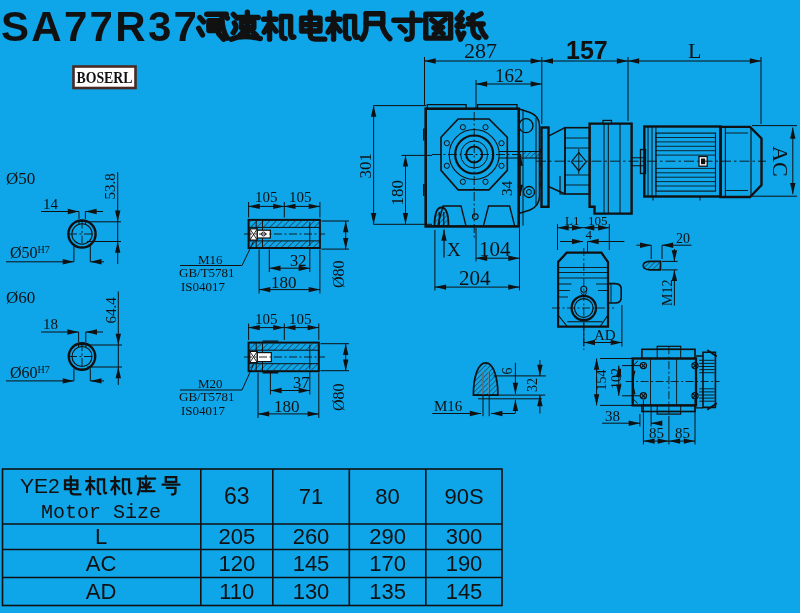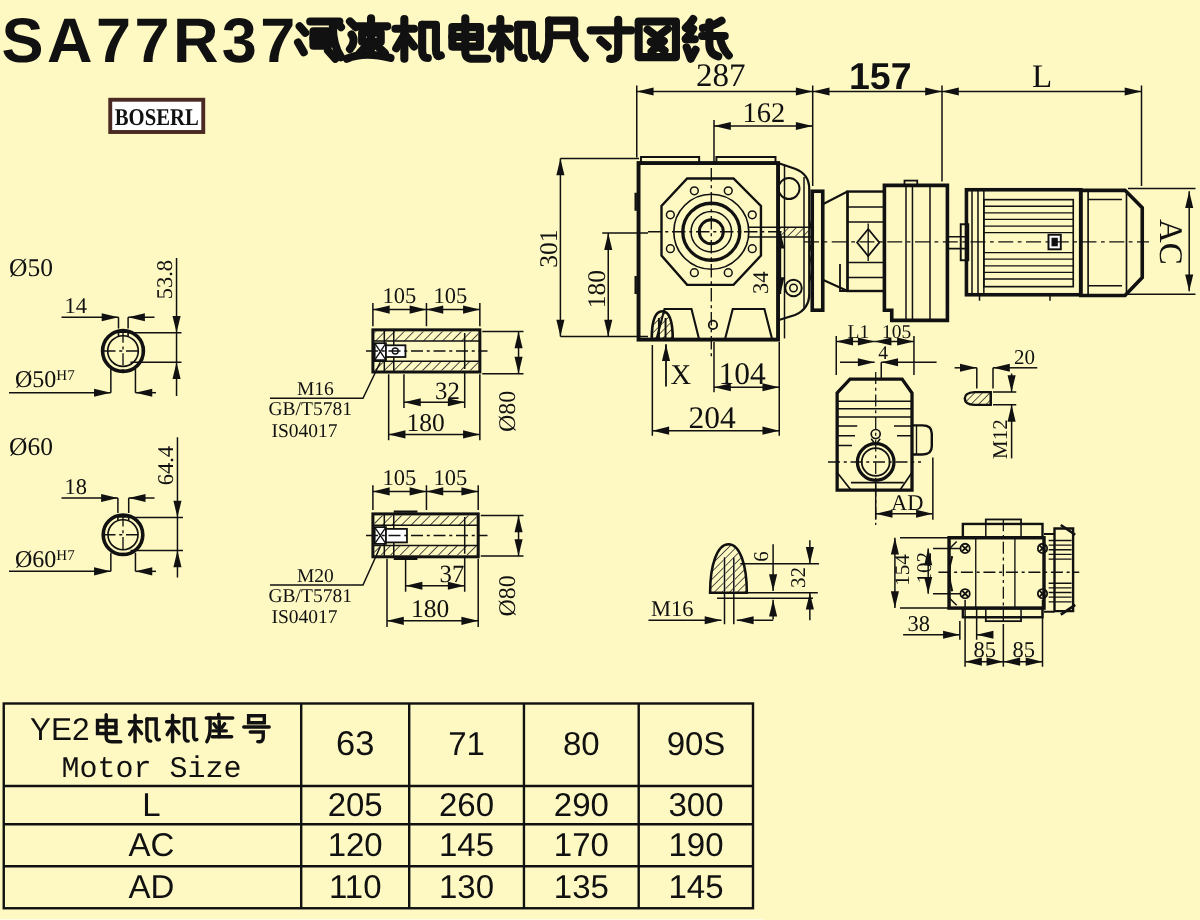--- a/index.html
+++ b/index.html
@@ -1,16 +1,16 @@
 <!DOCTYPE html>
 <html><head>
 <meta charset="utf-8">
 <style>
 html,body{margin:0;padding:0;background:#fff;}
-#page{position:relative;width:800px;height:613px;background:#fef9c3;overflow:hidden;}
+#page{position:relative;width:800px;height:613px;background:#0ea5e9;overflow:hidden;}
 svg{position:absolute;left:0;top:0;}
 text{fill:#111;}
 .ds{font-family:"Liberation Serif",serif;}
 .sa{font-family:"Liberation Sans",sans-serif;}
 .mo{font-family:"Liberation Mono",monospace;}
 </style>
 </head>
 <body>
 <div id="page">
 <svg width="800" height="613" viewBox="0 0 800 613">

